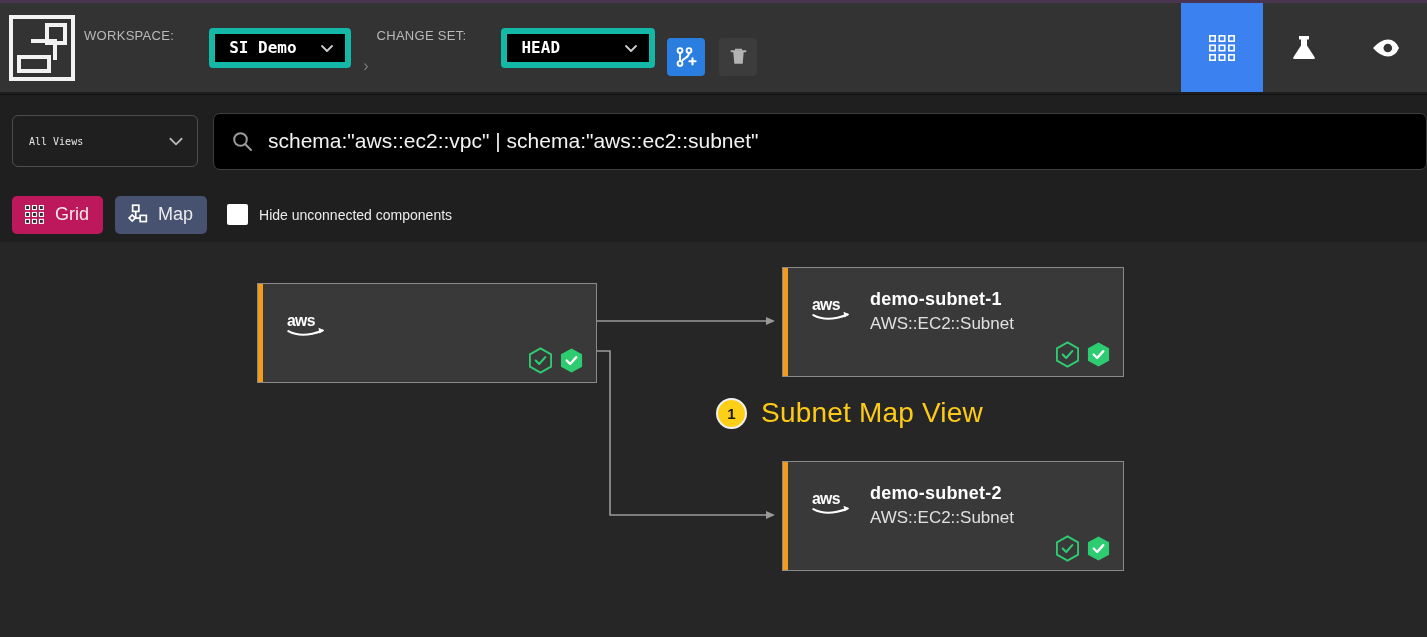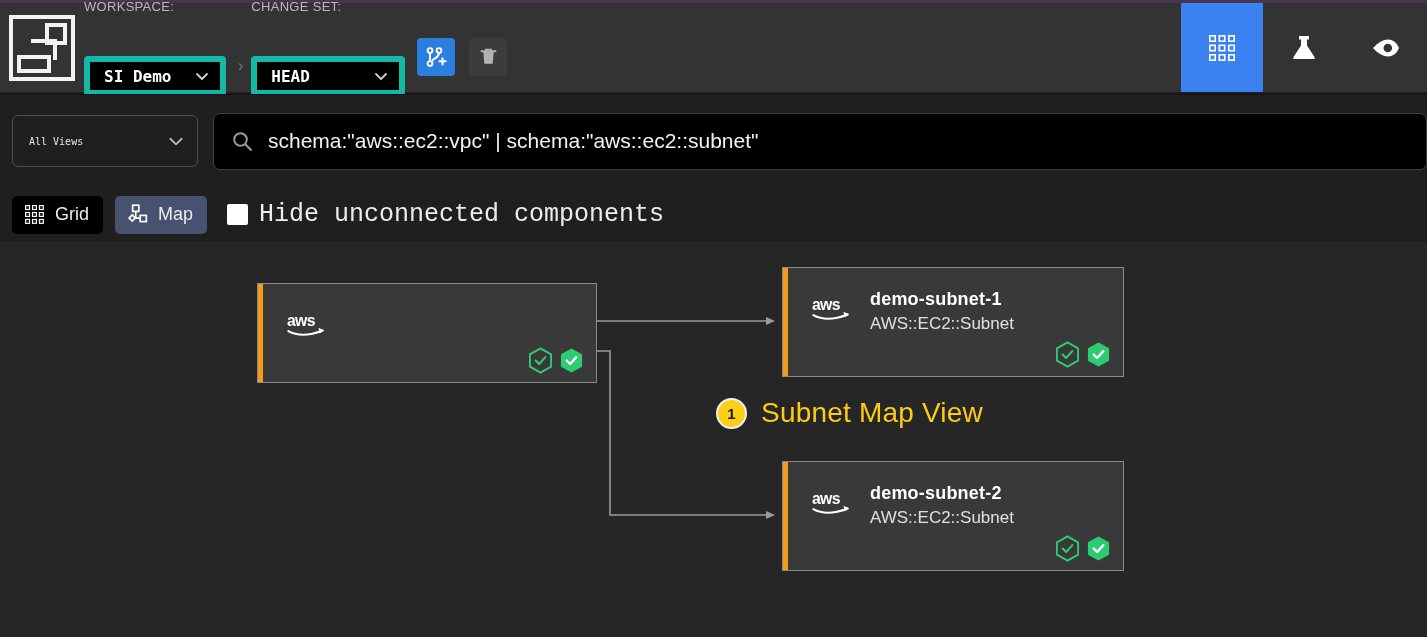--- a/index.html
+++ b/index.html
@@ -47,21 +47,21 @@
     align-items: center;
     flex: 0 0 auto;
   }
   .si-logo {
     width: 66px; height: 66px;
     display: block;
   }
 
   .field-group {
     display: flex;
-    flex-direction: column;
+    flex-direction: row;
     justify-content: flex-end;
     margin-right: 12px;
     flex: 0 0 auto;
     gap: 35px;
   }
   .field-label {
     font-size: 13px;
     letter-spacing: 0.3px;
     color: #b9b9b9;
     margin-bottom: 7px;
@@ -205,41 +205,40 @@
     padding: 0 14px 0 11px;
     margin-right: 12px;
     cursor: pointer;
     box-sizing: border-box;
   }
   .tool-btn .lbl {
     font-size: 18px;
     color: #ececec;
     margin-left: 9px;
   }
-  .tool-btn.grid-b { background: #000000; }
+  .tool-btn.grid-b { background: #be185d; }
   .tool-btn.map-b  { background: #475270; }
 
   .check-wrap {
     display: flex;
     align-items: center;
     margin-left: 8px;
     cursor: pointer;
   }
   .checkbox {
     width: 21px; height: 21px;
     background: #ffffff;
     border-radius: 2px;
     flex: 0 0 auto;
   }
   .check-label {
-    font-size: 25px;
+    font-size: 14px;
     color: #ececec;
     margin-left: 11px;
     white-space: nowrap;
-    font-family: Liberation Mono, monospace;
   }
 
   
   .canvas {
     position: absolute;
     left: 0; top: 242px;
     width: 1427px;
     height: 395px;
     background: #262626;
     overflow: hidden;

